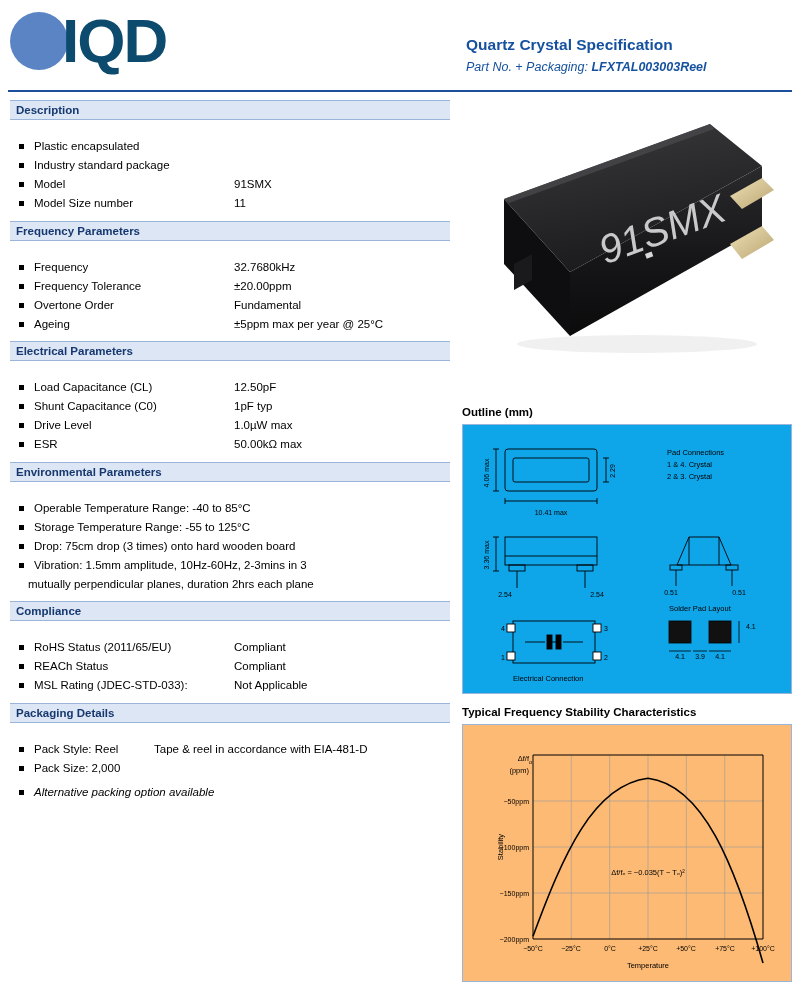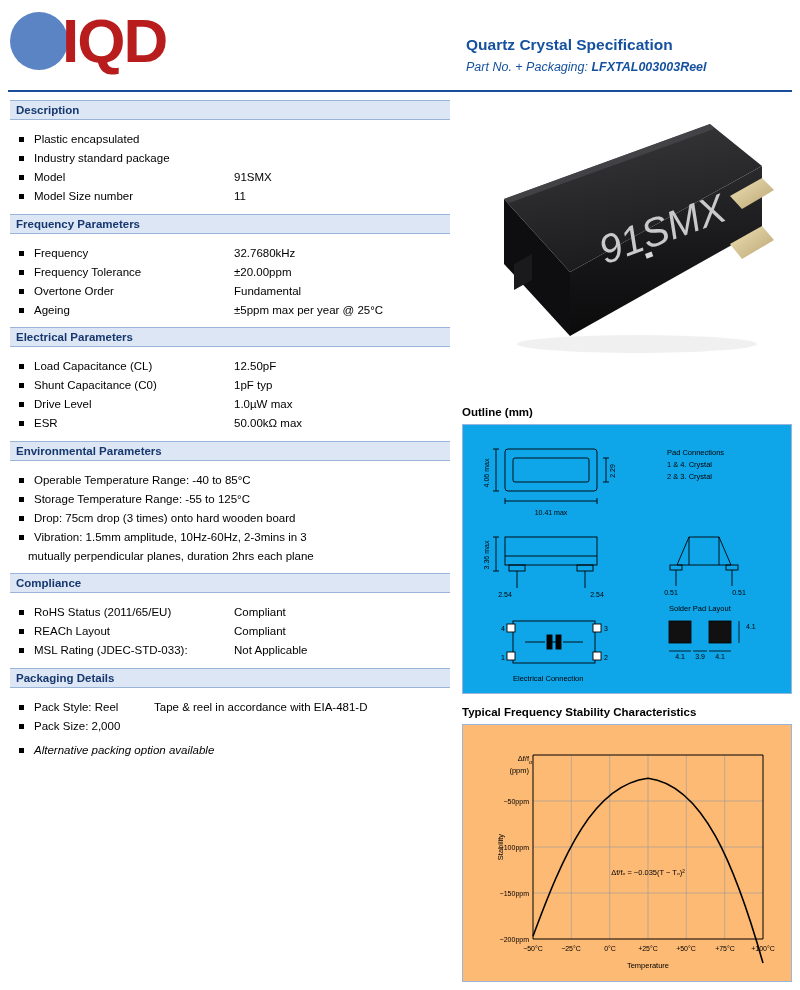--- a/index.html
+++ b/index.html
@@ -16,21 +16,21 @@
 
   
   .header { position: absolute; left: 0; top: 0; width: 800px; height: 92px; }
   .logo-wrap { position: absolute; left: 10px; top: 12px; display: flex; align-items: center; }
   .logo-dot {
     width: 58px; height: 58px; border-radius: 50%;
     background: #5b84c4; display: inline-block;
   }
   .logo-text {
     font-family: "Liberation Sans", sans-serif;
-    font-size: 62px; font-weight: bold; color: #b91c1c;
+    font-size: 62px; font-weight: bold; color: #0c4a6e;
     letter-spacing: -2px; margin-left: -6px; line-height: 58px;
   }
   .hdr-title {
     position: absolute; left: 466px; top: 36px;
     font-size: 15.5px; font-weight: bold; color: #15519e;
   }
   .hdr-sub {
     position: absolute; left: 466px; top: 60px;
     font-size: 12.5px; font-style: italic; color: #15519e;
   }
@@ -42,21 +42,21 @@
 
   
   .left { position: absolute; left: 10px; top: 100px; width: 440px; }
 
   .sect-head {
     background: #dde6f5;
     border-top: 1px solid #9bb4da;
     border-bottom: 1px solid #9bb4da;
     font-size: 11.5px; font-weight: bold; color: #16386e;
     padding: 3px 6px 3px 6px;
-    margin-bottom: 11px;
+    margin-bottom: 18px;
   }
   .sect { margin-bottom: 9px; }
 
   ul.items { list-style: none; margin: 0; padding: 0 0 0 6px; }
   ul.items li {
     position: relative;
     font-size: 11.5px;
     line-height: 16.5px;
     padding-left: 18px;
     margin-bottom: 2.5px;
@@ -221,21 +221,21 @@
       <div class="sect-head">Compliance</div>
       <ul class="items">
         <li>
           <div class="row">
             <span class="lbl">RoHS Status (2011/65/EU)</span>
             <span class="val">Compliant</span>
           </div>
         </li>
         <li>
           <div class="row">
-            <span class="lbl">REACh Layout</span>
+            <span class="lbl">REACh Status</span>
             <span class="val">Compliant</span>
           </div>
         </li>
         <li>
           <div class="row">
             <span class="lbl">MSL Rating (JDEC-STD-033):</span>
             <span class="val">Not Applicable</span>
           </div>
         </li>
       </ul>

